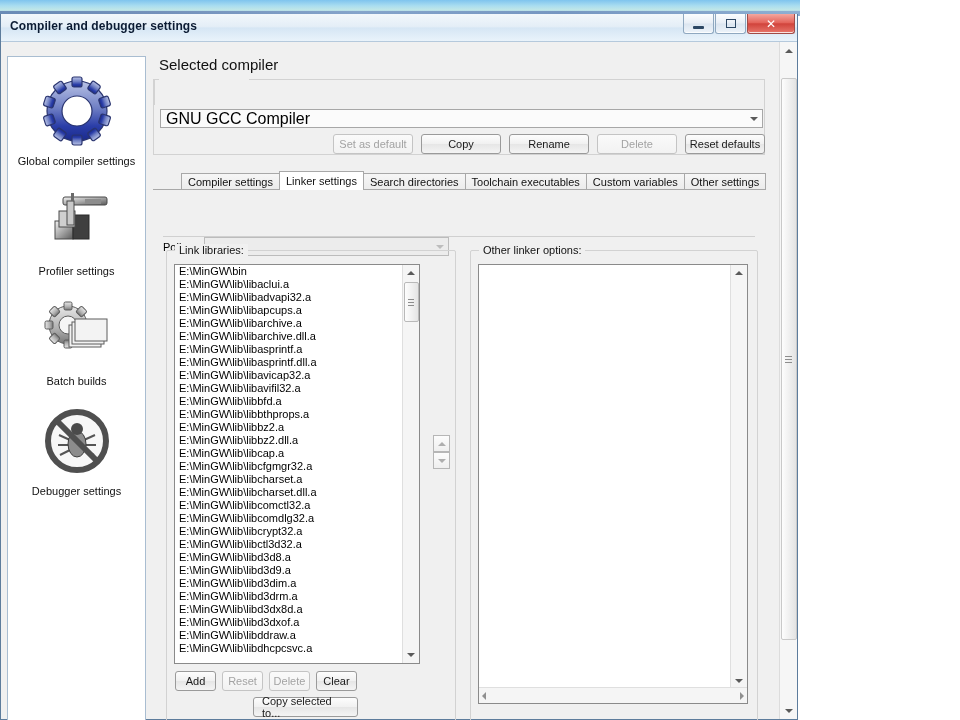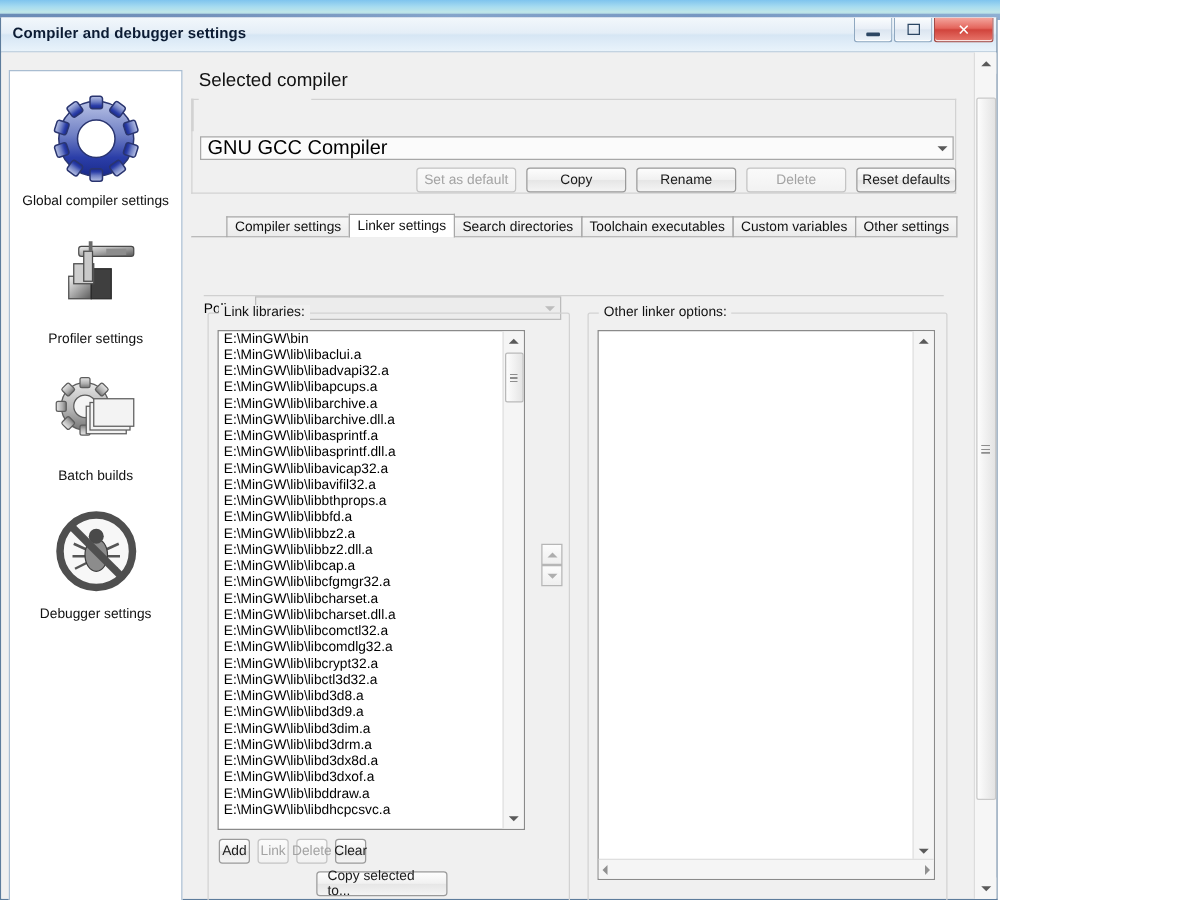--- a/index.html
+++ b/index.html
@@ -128,21 +128,21 @@
 
   
   #mover{position:absolute;left:266px;top:184px;width:17px;height:35px;}
   .mvbtn{width:17px;height:17px;border:1px solid #b6b6b6;box-sizing:border-box;
     background:linear-gradient(180deg,#fcfcfc 0%,#efefef 100%);
     display:flex;align-items:center;justify-content:center;}
   .tri-up-g{border-left:4px solid transparent;border-right:4px solid transparent;border-bottom:4px solid #aeaeae;}
   .tri-dn-g{border-left:4px solid transparent;border-right:4px solid transparent;border-top:4px solid #aeaeae;}
 
   #listbtns{position:absolute;left:8px;top:420px;display:flex;gap:6px;}
-  #listbtns .btn{width:25px;padding:0;}
+  #listbtns .btn{width:41px;padding:0;}
   #copysel{position:absolute;left:86px;top:446px;width:105px;}
 
   
   #otherbox{position:absolute;left:7px;top:13px;width:270px;height:440px;
     border:1px solid #8a8a8a;box-sizing:border-box;background:#fff;}
   #otherbox .hsb{position:absolute;left:0;bottom:0;width:100%;height:16px;background:#f5f5f5;
     border-top:1px solid #dfdfdf;display:flex;align-items:center;justify-content:space-between;padding:0 3px;box-sizing:border-box;}
 </style>
 </head>
 <body>
@@ -335,22 +335,22 @@
                   <div class="li">E:\MinGW\bin</div>
                   <div class="li">E:\MinGW\lib\libaclui.a</div>
                   <div class="li">E:\MinGW\lib\libadvapi32.a</div>
                   <div class="li">E:\MinGW\lib\libapcups.a</div>
                   <div class="li">E:\MinGW\lib\libarchive.a</div>
                   <div class="li">E:\MinGW\lib\libarchive.dll.a</div>
                   <div class="li">E:\MinGW\lib\libasprintf.a</div>
                   <div class="li">E:\MinGW\lib\libasprintf.dll.a</div>
                   <div class="li">E:\MinGW\lib\libavicap32.a</div>
                   <div class="li">E:\MinGW\lib\libavifil32.a</div>
+                  <div class="li">E:\MinGW\lib\libbfd.a</div>
                   <div class="li">E:\MinGW\lib\libbthprops.a</div>
-                  <div class="li">E:\MinGW\lib\libbfd.a</div>
                   <div class="li">E:\MinGW\lib\libbz2.a</div>
                   <div class="li">E:\MinGW\lib\libbz2.dll.a</div>
                   <div class="li">E:\MinGW\lib\libcap.a</div>
                   <div class="li">E:\MinGW\lib\libcfgmgr32.a</div>
                   <div class="li">E:\MinGW\lib\libcharset.a</div>
                   <div class="li">E:\MinGW\lib\libcharset.dll.a</div>
                   <div class="li">E:\MinGW\lib\libcomctl32.a</div>
                   <div class="li">E:\MinGW\lib\libcomdlg32.a</div>
                   <div class="li">E:\MinGW\lib\libcrypt32.a</div>
                   <div class="li">E:\MinGW\lib\libctl3d32.a</div>
@@ -380,21 +380,21 @@
               <div class="mvbtn">
                   <i class="tri tri-up-g"></i>
                 </div>
               <div class="mvbtn">
                   <i class="tri tri-dn-g"></i>
                 </div>
             </div>
 
             <div id="listbtns">
               <div class="btn">Add</div>
-              <div class="btn disabled">Link</div>
+              <div class="btn disabled">Reset</div>
               <div class="btn disabled">Delete</div>
               <div class="btn">Clear</div>
             </div>
             <div class="btn" id="copysel">Copy selected to...</div>
           </div>
 
           <div class="groupbox" id="gb-other">
             <div class="gtitle">Other linker options:</div>
             <div id="otherbox">
               <div style="position:absolute;left:4px;top:3px;font-size:11px;white-space:pre-wrap;"></div>

